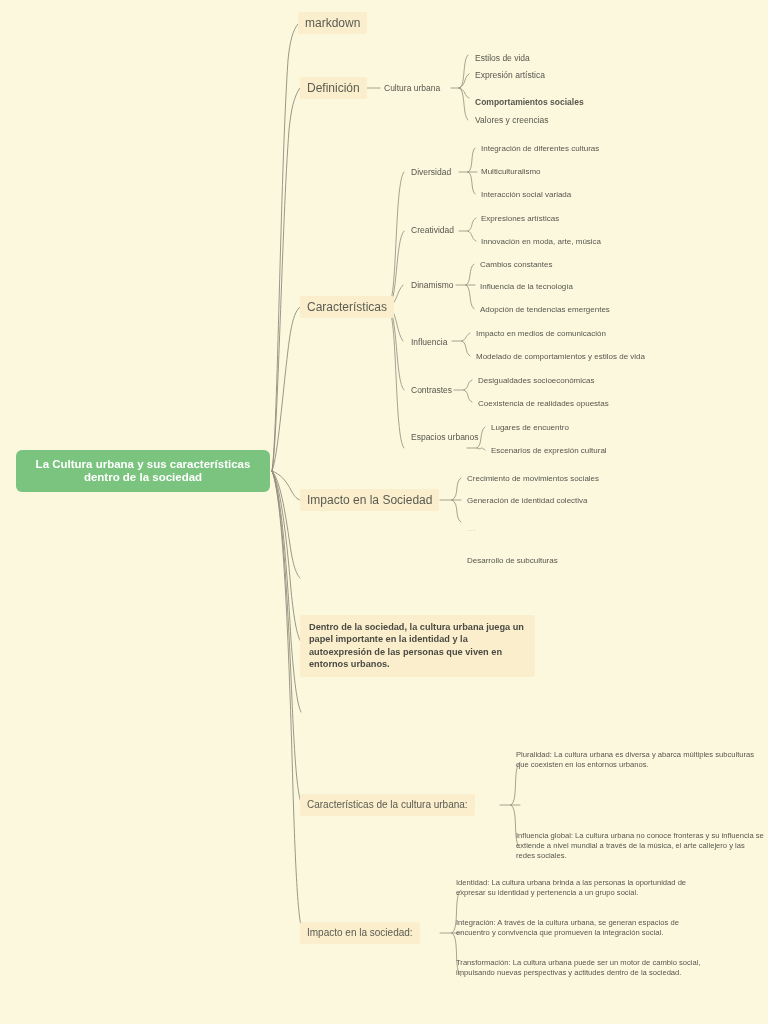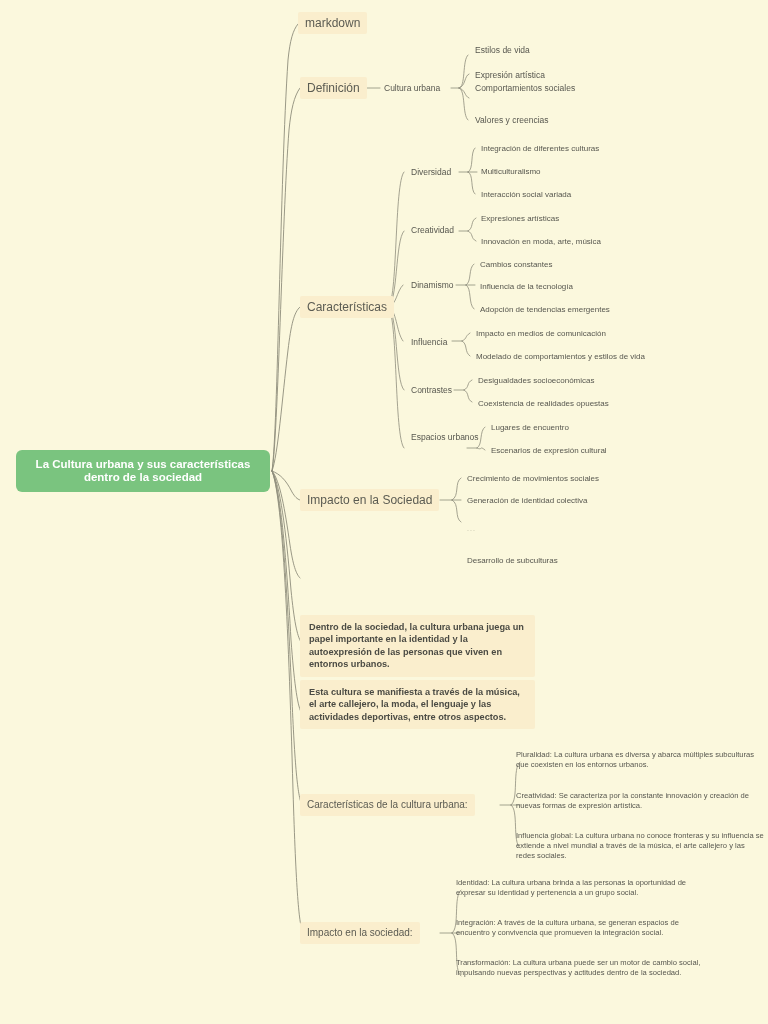--- a/index.html
+++ b/index.html
@@ -134,23 +134,23 @@
   <div class="node lvl1 big" style="left:298px;top:12px;">markdown</div>
 
   <div class="node lvl1 big" style="left:300px;top:77px;">Definición</div>
 
   <div class="node lvl1 big" style="left:300px;top:296px;">Características</div>
 
   <div class="node lvl1 big" style="left:300px;top:489px;">Impacto en la Sociedad</div>
 
   <div class="node lvl2" style="left:382px;top:82px;font-size:8.5px;">Cultura urbana</div>
 
-  <div class="node lvl2" style="left:473px;top:44px;">Estilos de vida</div>
+  <div class="node lvl2" style="left:473px;top:52px;">Estilos de vida</div>
   <div class="node lvl2" style="left:473px;top:69px;">Expresión artística</div>
-  <div class="node lvl2" style="left:473px;top:82px;">Comportamientos sociales</div>
+  <div class="node lvl2" style="left:473px;top:96px;font-weight:bold;">Comportamientos sociales</div>
   <div class="node lvl2" style="left:473px;top:114px;">Valores y creencias</div>
 
   <div class="node lvl2" style="left:409px;top:166px;">Diversidad</div>
   <div class="node lvl2" style="left:409px;top:224px;">Creatividad</div>
   <div class="node lvl2" style="left:409px;top:279px;">Dinamismo</div>
   <div class="node lvl2" style="left:409px;top:336px;">Influencia</div>
   <div class="node lvl2" style="left:409px;top:384px;">Contrastes</div>
   <div class="node lvl2" style="left:409px;top:431px;">Espacios urbanos</div>
 
   <div class="node lvl3" style="left:479px;top:142px;">Integración de diferentes culturas</div>
@@ -174,26 +174,24 @@
   <div class="node lvl3" style="left:489px;top:444px;">Escenarios de expresión cultural</div>
 
   <div class="node lvl3" style="left:465px;top:472px;">Crecimiento de movimientos sociales</div>
   <div class="node lvl3" style="left:465px;top:494px;">Generación de identidad colectiva</div>
   <div class="node lvl3" style="left:465px;top:516px;margin-top:38px;">Desarrollo de subculturas</div>
   <div class="dots" style="left:467px;top:525px;">...</div>
 
 
   <div class="node para" style="left:300px;top:615px;width:235px;">Dentro de la sociedad, la cultura urbana juega un papel importante en la identidad y la autoexpresión de las personas que viven en entornos urbanos.</div>
 
-  <div class="node para" style="left:300px;top:680px;width:235px;">Esta cultura se manifiesta a través de la música, el arte callejero, la moda, el lenguaje y las actividades deportivas, entre otros aspectos.</div>
 
   <div class="node lvl1" style="left:300px;top:794px;font-size:10px;">Características de la cultura urbana:</div>
 
   <div class="leafpara" style="position:absolute;left:516px;top:750px;width:248px;">Pluralidad: La cultura urbana es diversa y abarca múltiples subculturas que coexisten en los entornos urbanos.</div>
-  <div class="leafpara" style="position:absolute;left:516px;top:791px;width:248px;">Creatividad: Se caracteriza por la constante innovación y creación de nuevas formas de expresión artística.</div>
   <div class="leafpara" style="position:absolute;left:516px;top:831px;width:248px;">Influencia global: La cultura urbana no conoce fronteras y su influencia se extiende a nivel mundial a través de la música, el arte callejero y las redes sociales.</div>
 
   <div class="node lvl1" style="left:300px;top:922px;font-size:10px;">Impacto en la sociedad:</div>
 
   <div class="leafpara" style="position:absolute;left:456px;top:878px;width:252px;">Identidad: La cultura urbana brinda a las personas la oportunidad de expresar su identidad y pertenencia a un grupo social.</div>
   <div class="leafpara" style="position:absolute;left:456px;top:918px;width:252px;">Integración: A través de la cultura urbana, se generan espacios de encuentro y convivencia que promueven la integración social.</div>
   <div class="leafpara" style="position:absolute;left:456px;top:958px;width:252px;">Transformación: La cultura urbana puede ser un motor de cambio social, impulsando nuevas perspectivas y actitudes dentro de la sociedad.</div>
 
 </div>
 

